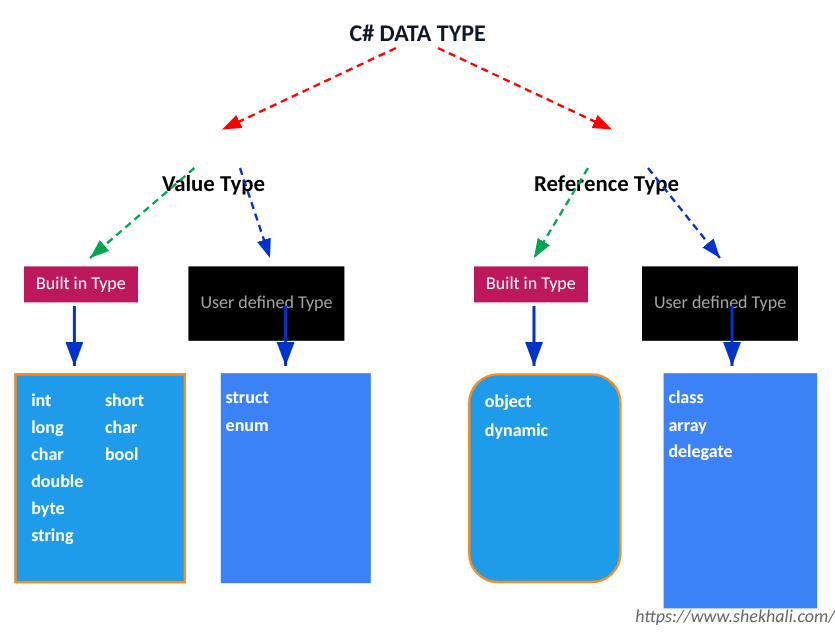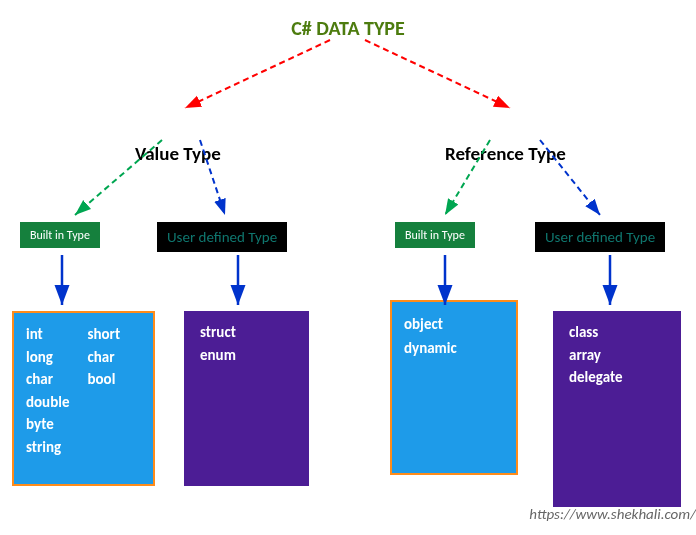--- a/index.html
+++ b/index.html
@@ -12,61 +12,61 @@
     overflow: hidden;
   }
   .title {
     position: absolute;
     top: 16px;
     left: 0;
     right: 0;
     text-align: center;
     font-size: 20px;
     font-weight: bold;
-    color: #4d7c0f;
+    color: #0f172a;
   }
   .node-text {
     position: absolute;
     font-weight: bold;
     font-size: 19px;
     color: #000;
     margin-top: 28px;
   }
   .built-in-box {
     position: absolute;
-    background: #15803d;
+    background: #be185d;
     color: #fff;
-    font-size: 12px;
+    font-size: 15px;
     padding: 6px 10px;
     font-weight: normal;
   }
   .user-def-box {
     position: absolute;
     background: #000;
-    color: #0f766e;
+    color: #a3a3a3;
     font-size: 15px;
-    padding: 6px 10px;
+    padding: 22px 10px;
     font-weight: normal;
   }
   .leaf-blue {
     position: absolute;
     background: #1e9be9;
     border: 2px solid #ff8c1a;
     color: #fff;
     font-size: 15px;
     font-weight: bold;
     padding: 10px 12px;
   }
   .leaf-black {
     position: absolute;
-    background: #4c1d95;
+    background: #3b82f6;
     color: #fff;
     font-size: 15px;
     font-weight: bold;
-    padding: 10px 16px;
+    padding: 10px 4px;
   }
   .cols { display: flex; gap: 18px; }
   .col { display: flex; flex-direction: column; }
   .col span, .leaf-black .col span, .leaf-blue span { line-height: 1.5; }
   .leaf-black span { display:block; line-height:1.6; }
   .leaf-blue.single span { display:block; line-height:1.6; }
   .footer {
     position: absolute;
     bottom: 12px;
     left: 0; right: 0;
@@ -113,21 +113,21 @@
   </div>
 </div>
 
 <div class="leaf-black" style="left:184px; top:311px; width:125px; height:175px;">
   <div class="col">
     <span>struct</span>
     <span>enum</span>
   </div>
 </div>
 
-<div class="leaf-blue single" style="left:390px; top:300px; width:128px; height:175px;">
+<div class="leaf-blue single" style="left:390px; top:311px; width:128px; height:175px;border-radius:25px;">
   <div class="col">
     <span>object</span>
     <span>dynamic</span>
   </div>
 </div>
 
 <div class="leaf-black" style="left:553px; top:311px; width:128px; height:196px;">
   <div class="col">
     <span>class</span>
     <span>array</span>

